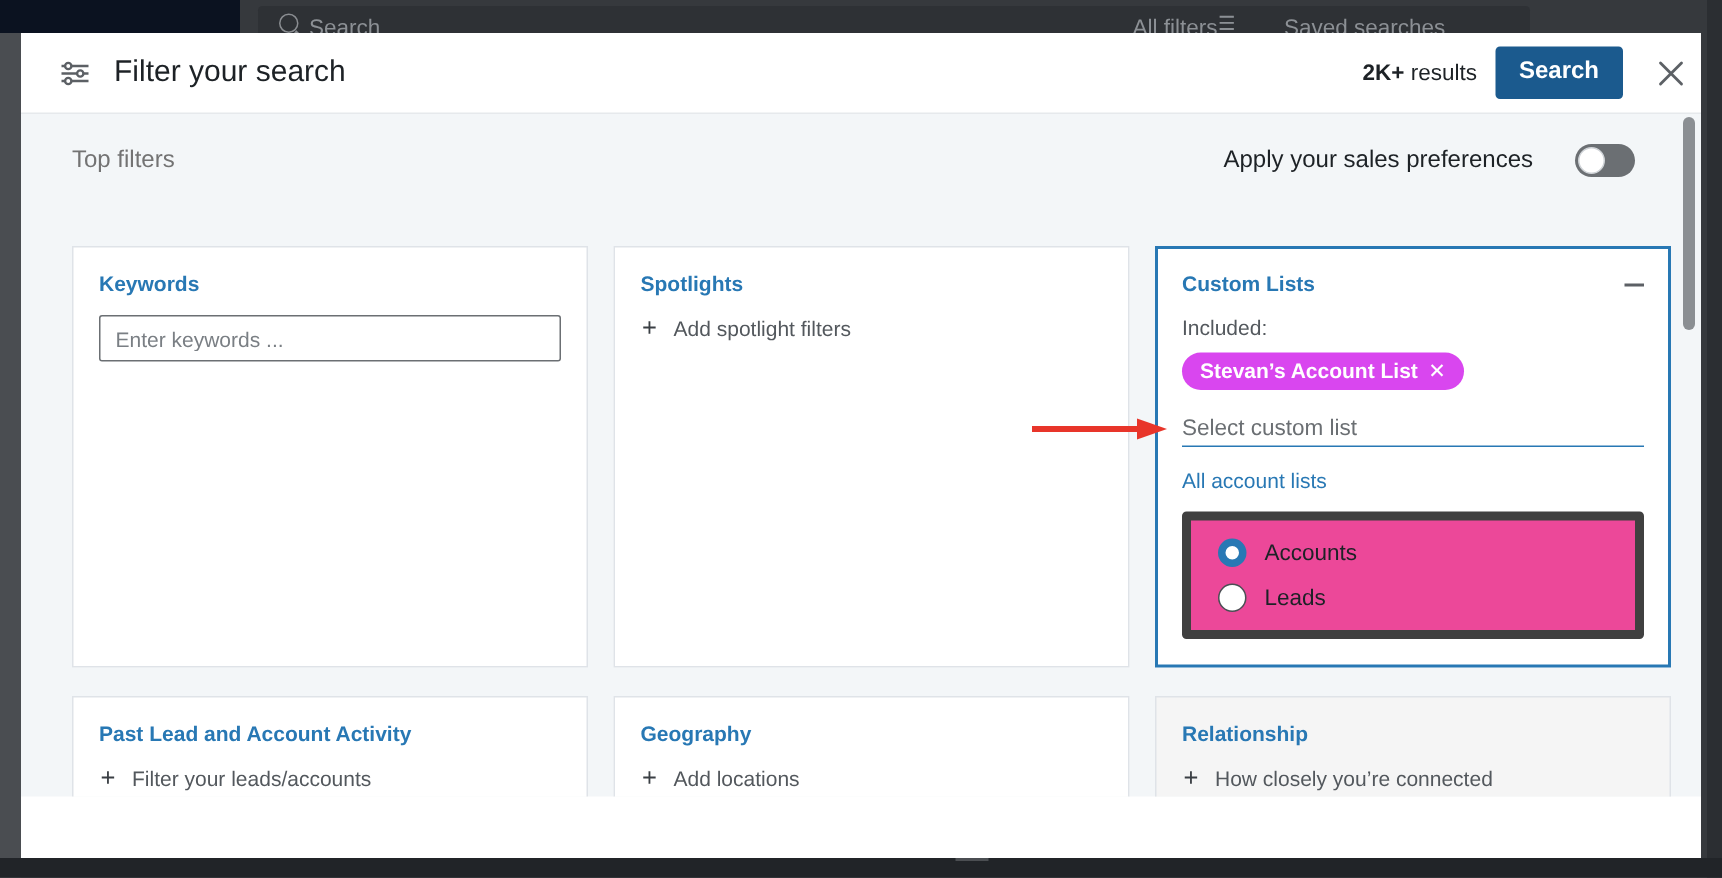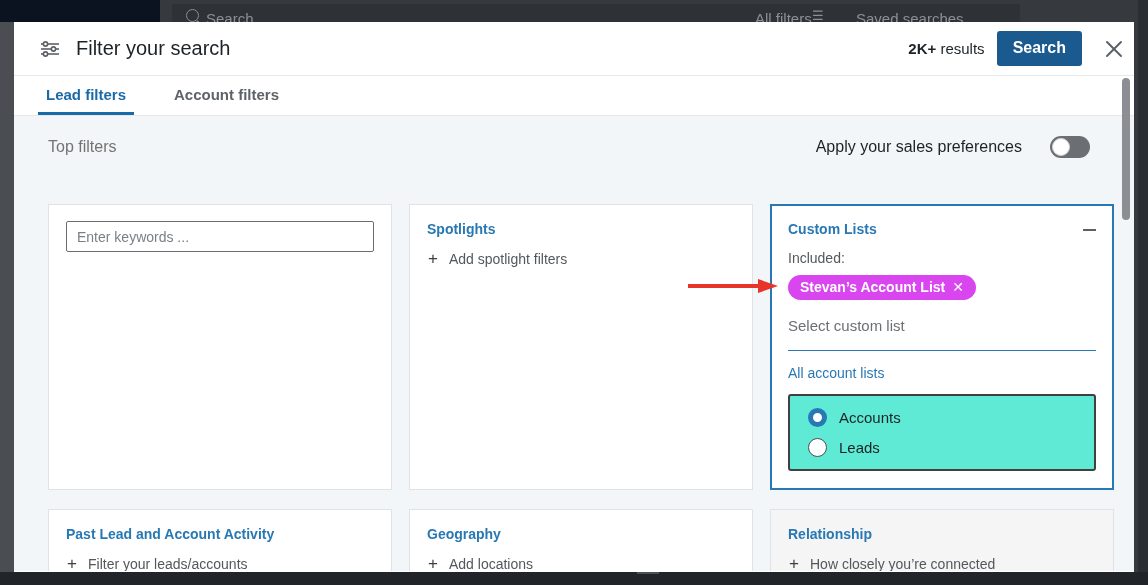--- a/index.html
+++ b/index.html
@@ -204,32 +204,32 @@
     display: inline-flex; align-items: center; gap: 7px;
     background: #d946ef; color: #ffffff;
     border-radius: 13px; padding: 4px 12px 5px;
     font-size: 14px; font-weight: 600;
     cursor: pointer; border: none; font-family: inherit;
   }
   #pill .x { font-size: 14px; font-weight: 400; line-height: 1; }
   #list-select {
     margin-top: 17px;
     border-bottom: 1px solid #2878b4;
-    padding-bottom: 16px;
+    padding-bottom: 3px;
     font-size: 15px; color: #6b6f73;
     cursor: text;
   }
   #all-account-lists {
     display: block; margin-top: 14px;
     font-size: 14px; font-weight: 400; color: #2878b4;
     text-decoration: none; cursor: pointer;
   }
   #radio-group {
     margin-top: 13px;
-    background: #5eead4; border: 2px solid #404040;
+    background: #ec4899; border: 6px solid #404040;
     border-radius: 3px;
     padding: 12px 0 12px 18px;
   }
   .radio-row {
     display: flex; align-items: center; gap: 12px;
     margin-bottom: 11px; cursor: pointer;
   }
   .radio-row:last-child { margin-bottom: 0; }
   .radio {
     width: 19px; height: 19px; border-radius: 50%;
@@ -302,42 +302,39 @@
         <svg width="22" height="22" viewBox="0 0 22 22" aria-hidden="true">
           <g stroke="#5c6065" stroke-width="1.9" stroke-linecap="round">
             <line x1="4" y1="4" x2="18" y2="18"></line>
             <line x1="18" y1="4" x2="4" y2="18"></line>
           </g>
         </svg>
       </button>
     </div>
   </div>
 
-  <div id="tabbar">
-    <button class="tab active">Lead filters</button>
-    <button class="tab">Account filters</button>
-  </div>
 
   <div id="modal-body">
 
     <div id="prefs-row">
       <span id="top-filters-label">Top filters</span>
       <div id="prefs-right">
         <span id="prefs-label">Apply your sales preferences</span>
         <button id="prefs-toggle">
           <span class="knob"></span>
         </button>
       </div>
     </div>
 
     <div id="cards">
 
       <div class="card-row">
 
         <div class="card">
+          <div class="card-title">Keywords</div>
           <input id="keywords-input" type="text" placeholder="Enter keywords ..." style="">
         </div>
 
         <div class="card">
           <div class="card-title">Spotlights</div>
           <div class="add-row">
             <span class="plus-icon">+</span>
             <span>Add spotlight filters</span>
           </div>
         </div>

